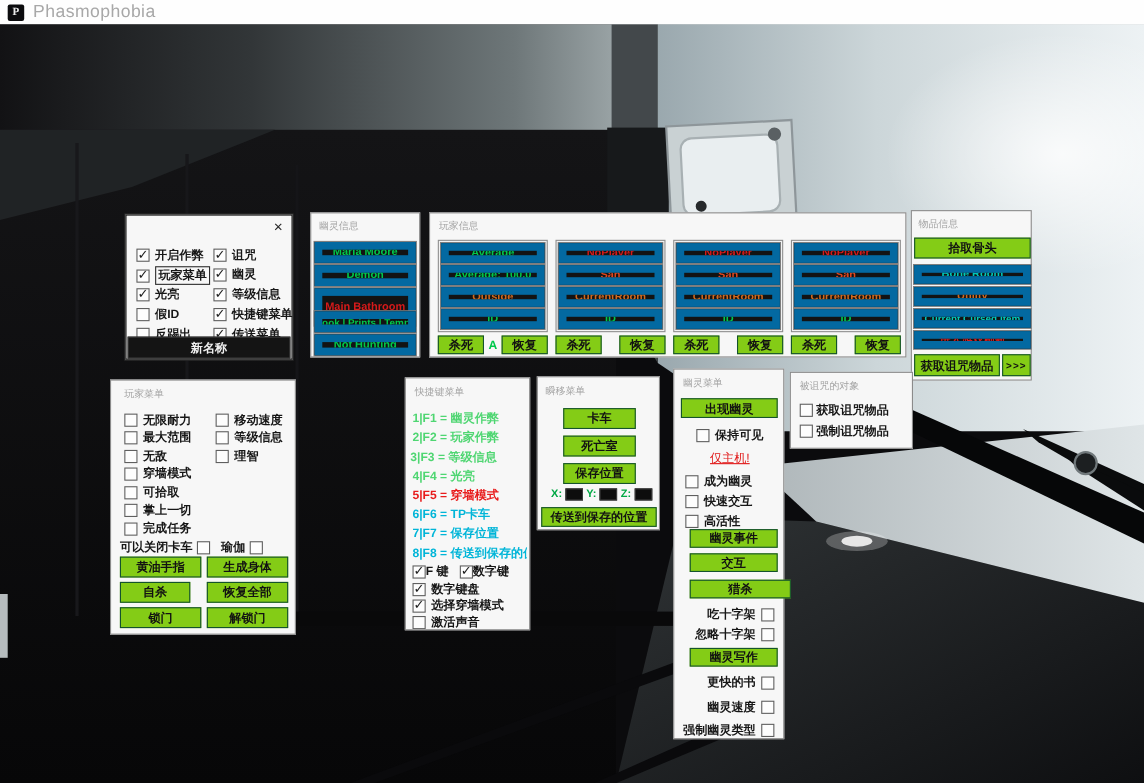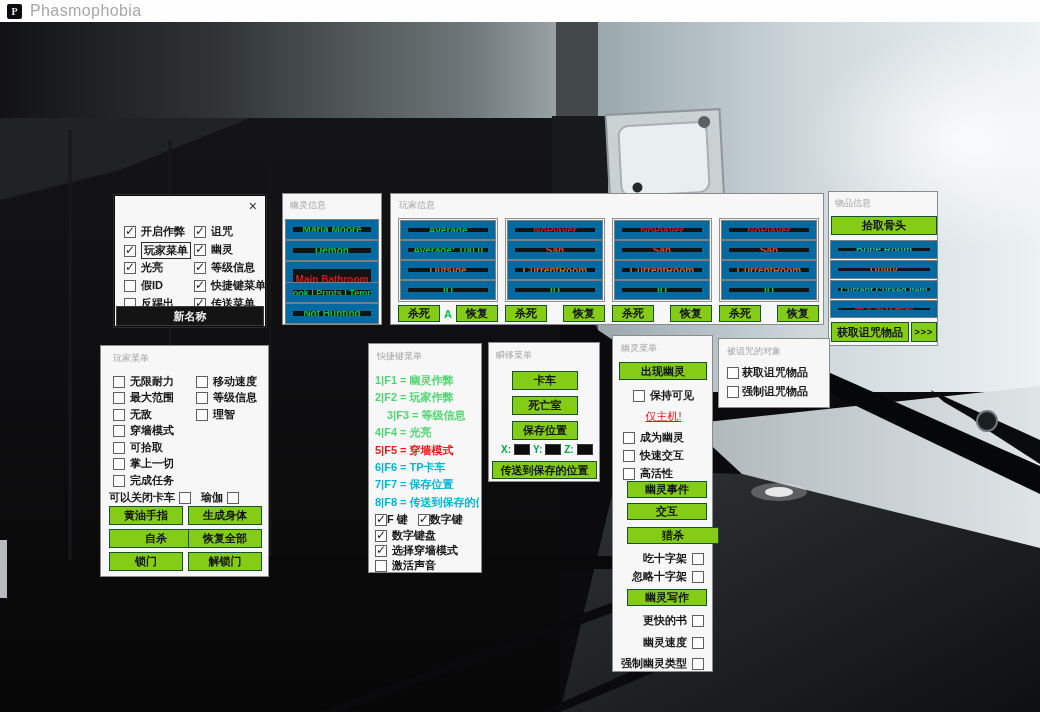--- a/index.html
+++ b/index.html
@@ -264,31 +264,31 @@
     <span>完成任务</span>
   </div>
   <div class="cbrow abs" style="left:8px;top:144px;gap:4px">
     <span>可以关闭卡车</span>
     <span class="cb"></span>
     <span style="margin-left:6px">瑜伽</span>
     <span class="cb"></span>
   </div>
   <div class="wbtn abs" style="left:8px;top:160px;width:74px;height:19px">黄油手指</div>
   <div class="wbtn abs" style="left:87px;top:160px;width:74px;height:19px">生成身体</div>
-  <div class="wbtn abs" style="left:8px;top:183px;width:94px;height:19px">自杀</div>
+  <div class="wbtn abs" style="left:8px;top:183px;width:64px;height:19px">自杀</div>
   <div class="wbtn abs" style="left:87px;top:183px;width:74px;height:19px">恢复全部</div>
   <div class="wbtn abs" style="left:8px;top:206px;width:74px;height:19px">锁门</div>
   <div class="wbtn abs" style="left:87px;top:206px;width:74px;height:19px">解锁门</div>
 </div>
 
 <div class="panel" style="left:368px;top:343px;width:114px;height:230px">
   <div class="ptitle" style="left:8px;top:6px">快捷键菜单</div>
   <div class="hline abs" style="left: 6px; top: 29px; width: 104px; color: rgb(79, 214, 114);">1|F1 = 幽灵作弊</div>
   <div class="hline abs" style="left: 6px; top: 46px; width: 104px; color: rgb(79, 214, 114);">2|F2 = 玩家作弊</div>
-  <div class="hline abs" style="left: 18px; top: 64px; width: 104px; color: rgb(79, 214, 114);">3|F3 = 等级信息</div>
+  <div class="hline abs" style="left: 4px; top: 64px; width: 104px; color: rgb(79, 214, 114);">3|F3 = 等级信息</div>
   <div class="hline abs" style="left: 6px; top: 81px; width: 104px; color: rgb(79, 214, 114);">4|F4 = 光亮</div>
   <div class="hline abs" style="left: 6px; top: 99px; width: 104px; color: rgb(232, 28, 28);">5|F5 = 穿墙模式</div>
   <div class="hline abs" style="left: 6px; top: 116px; width: 104px; color: rgb(0, 181, 216);">6|F6 = TP卡车</div>
   <div class="hline abs" style="left: 6px; top: 133px; width: 104px; color: rgb(0, 181, 216);">7|F7 = 保存位置</div>
   <div class="hline abs" style="left: 6px; top: 151px; width: 104px; color: rgb(0, 181, 216);">8|F8 = 传送到保存的位置</div>
   <div class="cbrow abs" style="left:6px;top:168px;gap:0">
     <span class="cb on"></span>
     <span>F 键</span>
     <span class="cb on" style="margin-left:10px"></span>
     <span>数字键</span>

